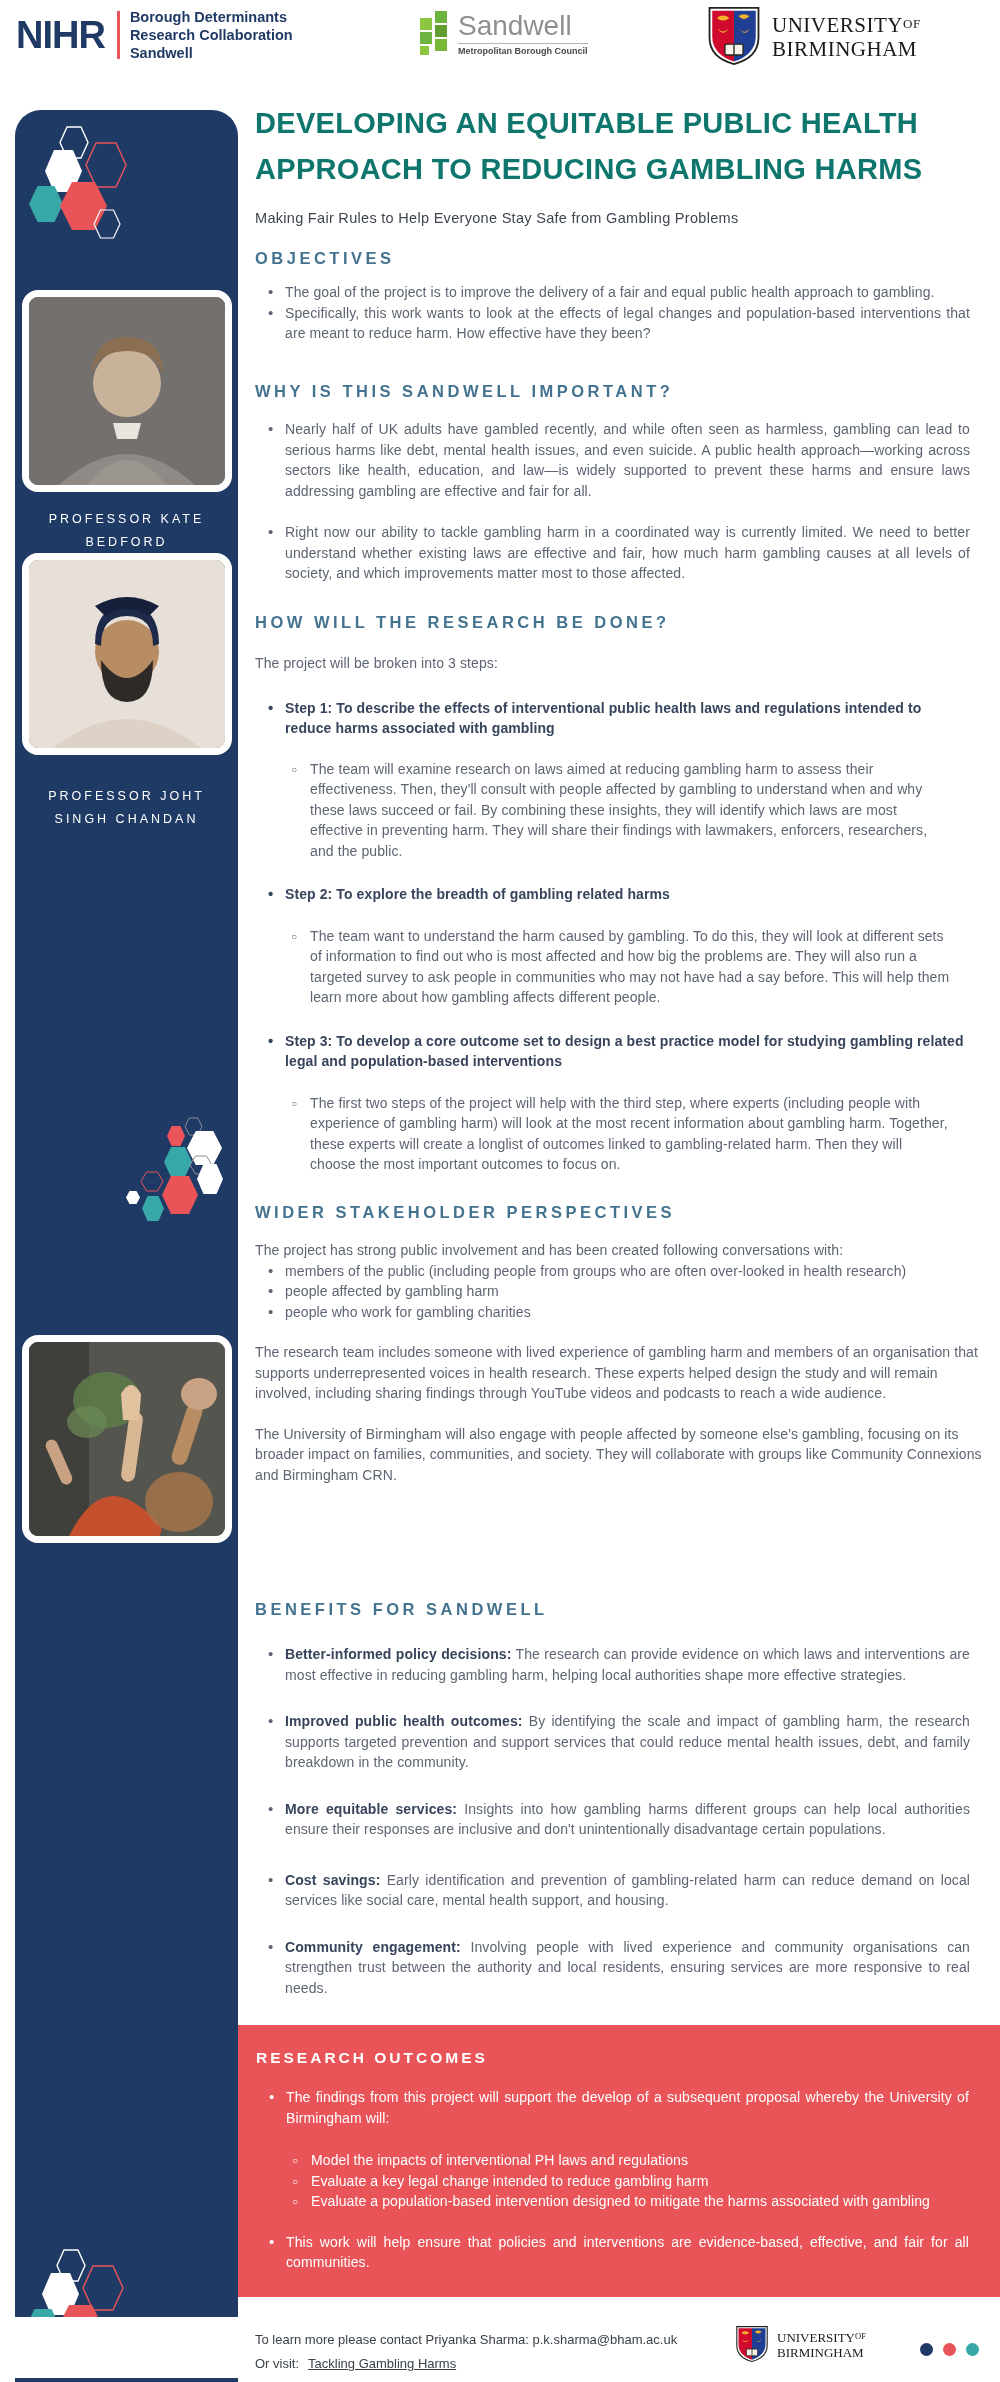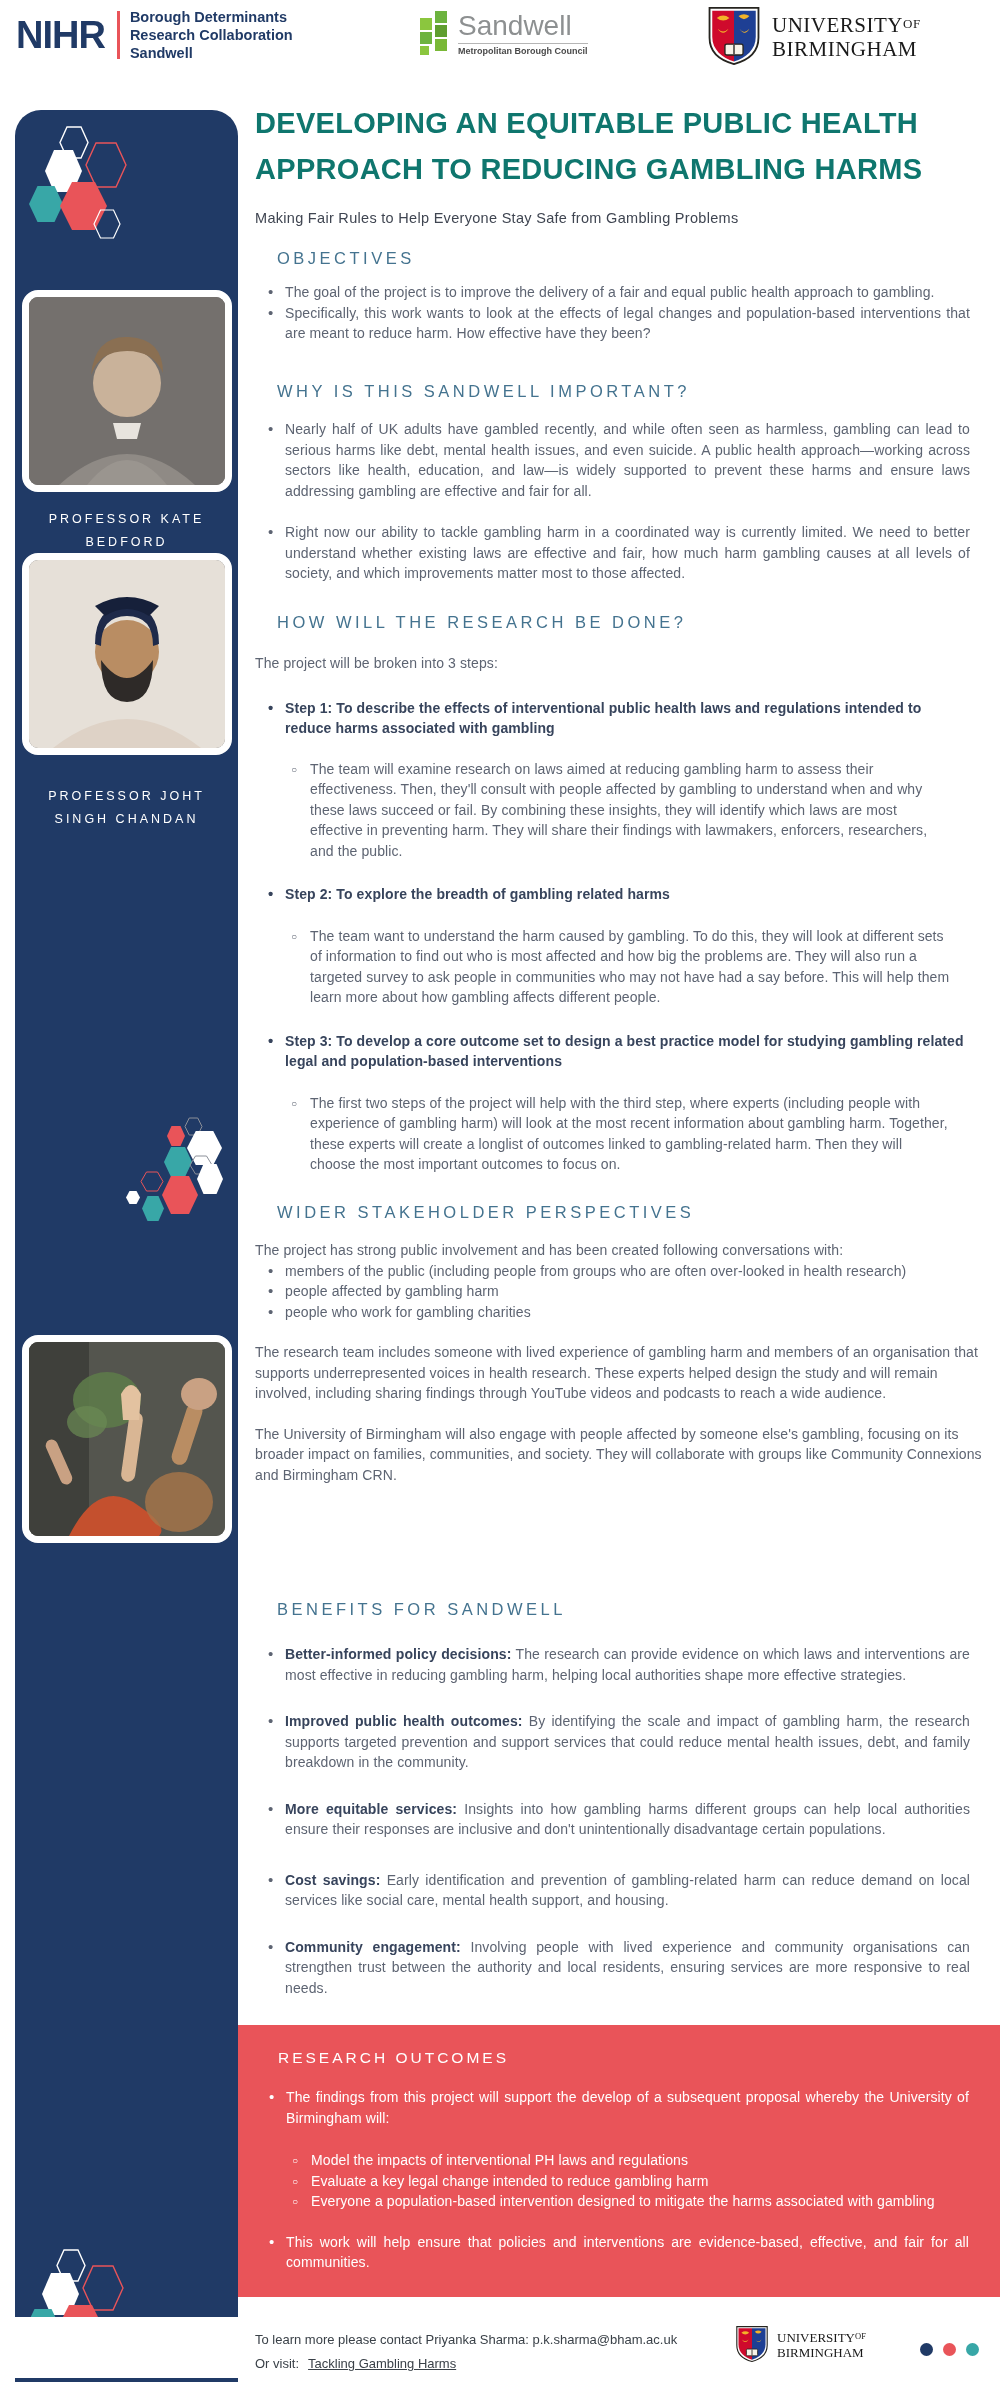--- a/index.html
+++ b/index.html
@@ -27,21 +27,21 @@
   .hex{position:absolute;}
   .photo{position:absolute;left:7px;width:210px;height:202px;border:7px solid #fff;
     border-radius:16px;box-sizing:border-box;overflow:hidden;background:#777;}
   .photo svg{display:block;width:100%;height:100%;}
   .plabel{position:absolute;left:0;width:100%;text-align:center;color:#fff;
     font-size:12.5px;letter-spacing:3px;line-height:23px;}
   
   .sec{position:absolute;left:255px;width:730px;}
   .title{font-size:29px;font-weight:bold;color:#0f766e;line-height:46px;letter-spacing:0.3px;}
   .subtitle{font-size:14.5px;color:#3f4551;letter-spacing:0.3px;}
-  .h2{font-size:16.5px;font-weight:normal;color:var(--heading,#44738f);letter-spacing:3.5px;line-height:22px;margin-left:22px;}
+  .h2{font-size:16.5px;font-weight:bold;color:var(--heading,#44738f);letter-spacing:3.5px;line-height:22px;}
   .h2two{line-height:32px;}
   p{margin:0;font-size:14px;line-height:20.5px;letter-spacing:0.1px;}
   ul{list-style:none;margin:0;padding:0;}
   ul.l1{margin-left:13px;width:702px;}
   ul.l1>li{position:relative;padding-left:17px;font-size:14px;line-height:20.5px;letter-spacing:0.1px;}
   ul.l1>li::before{content:"•";position:absolute;left:0;top:0;font-size:15px;}
   ul.l2{margin-left:36px;width:660px;}
   ul.l2>li{position:relative;padding-left:19px;font-size:14px;line-height:20.5px;letter-spacing:0.1px;}
   ul.l2>li::before{content:"○";position:absolute;left:0;top:1px;font-size:10px;}
   .just{text-align:justify;}
@@ -259,21 +259,21 @@
 </div>
 
 <div class="redband">
   <div class="h2">RESEARCH OUTCOMES</div>
   <ul class="l1" style="margin-top:18px;">
     <li class="just">The findings from this project will support the develop of a subsequent proposal whereby the University of Birmingham will:</li>
   </ul>
   <ul class="l2" style="margin-top:22px;">
     <li>Model the impacts of interventional PH laws and regulations</li>
     <li>Evaluate a key legal change intended to reduce gambling harm</li>
-    <li class="just">Everyone a population-based intervention designed to mitigate the harms associated with gambling</li>
+    <li class="just">Evaluate a population-based intervention designed to mitigate the harms associated with gambling</li>
   </ul>
   <ul class="l1" style="margin-top:20px;">
     <li class="just">This work will help ensure that policies and interventions are evidence-based, effective, and fair for all communities.</li>
   </ul>
 </div>
 
 <div class="footer">
   <div class="ftext">
     <div>To learn more please contact Priyanka Sharma: p.k.sharma@bham.ac.uk</div>
     <div>

